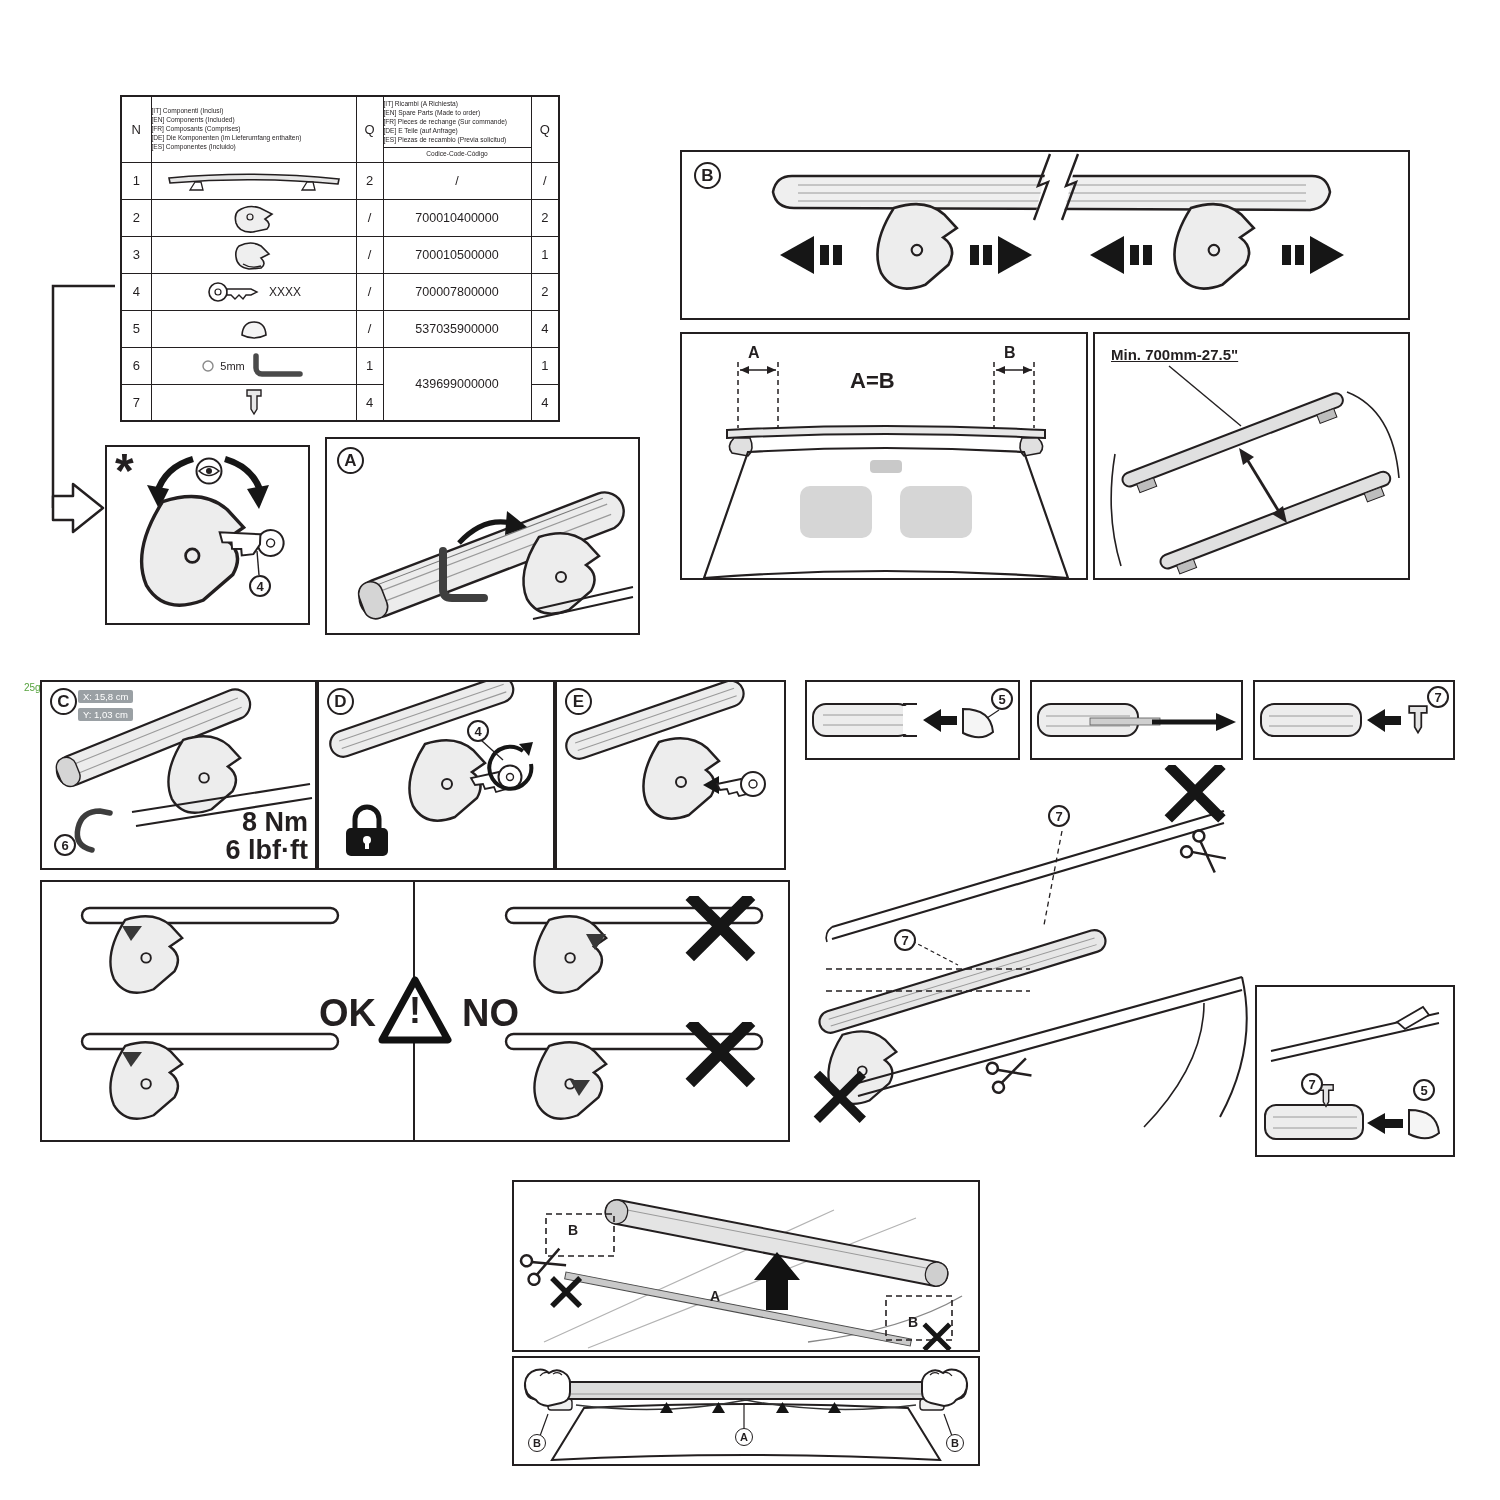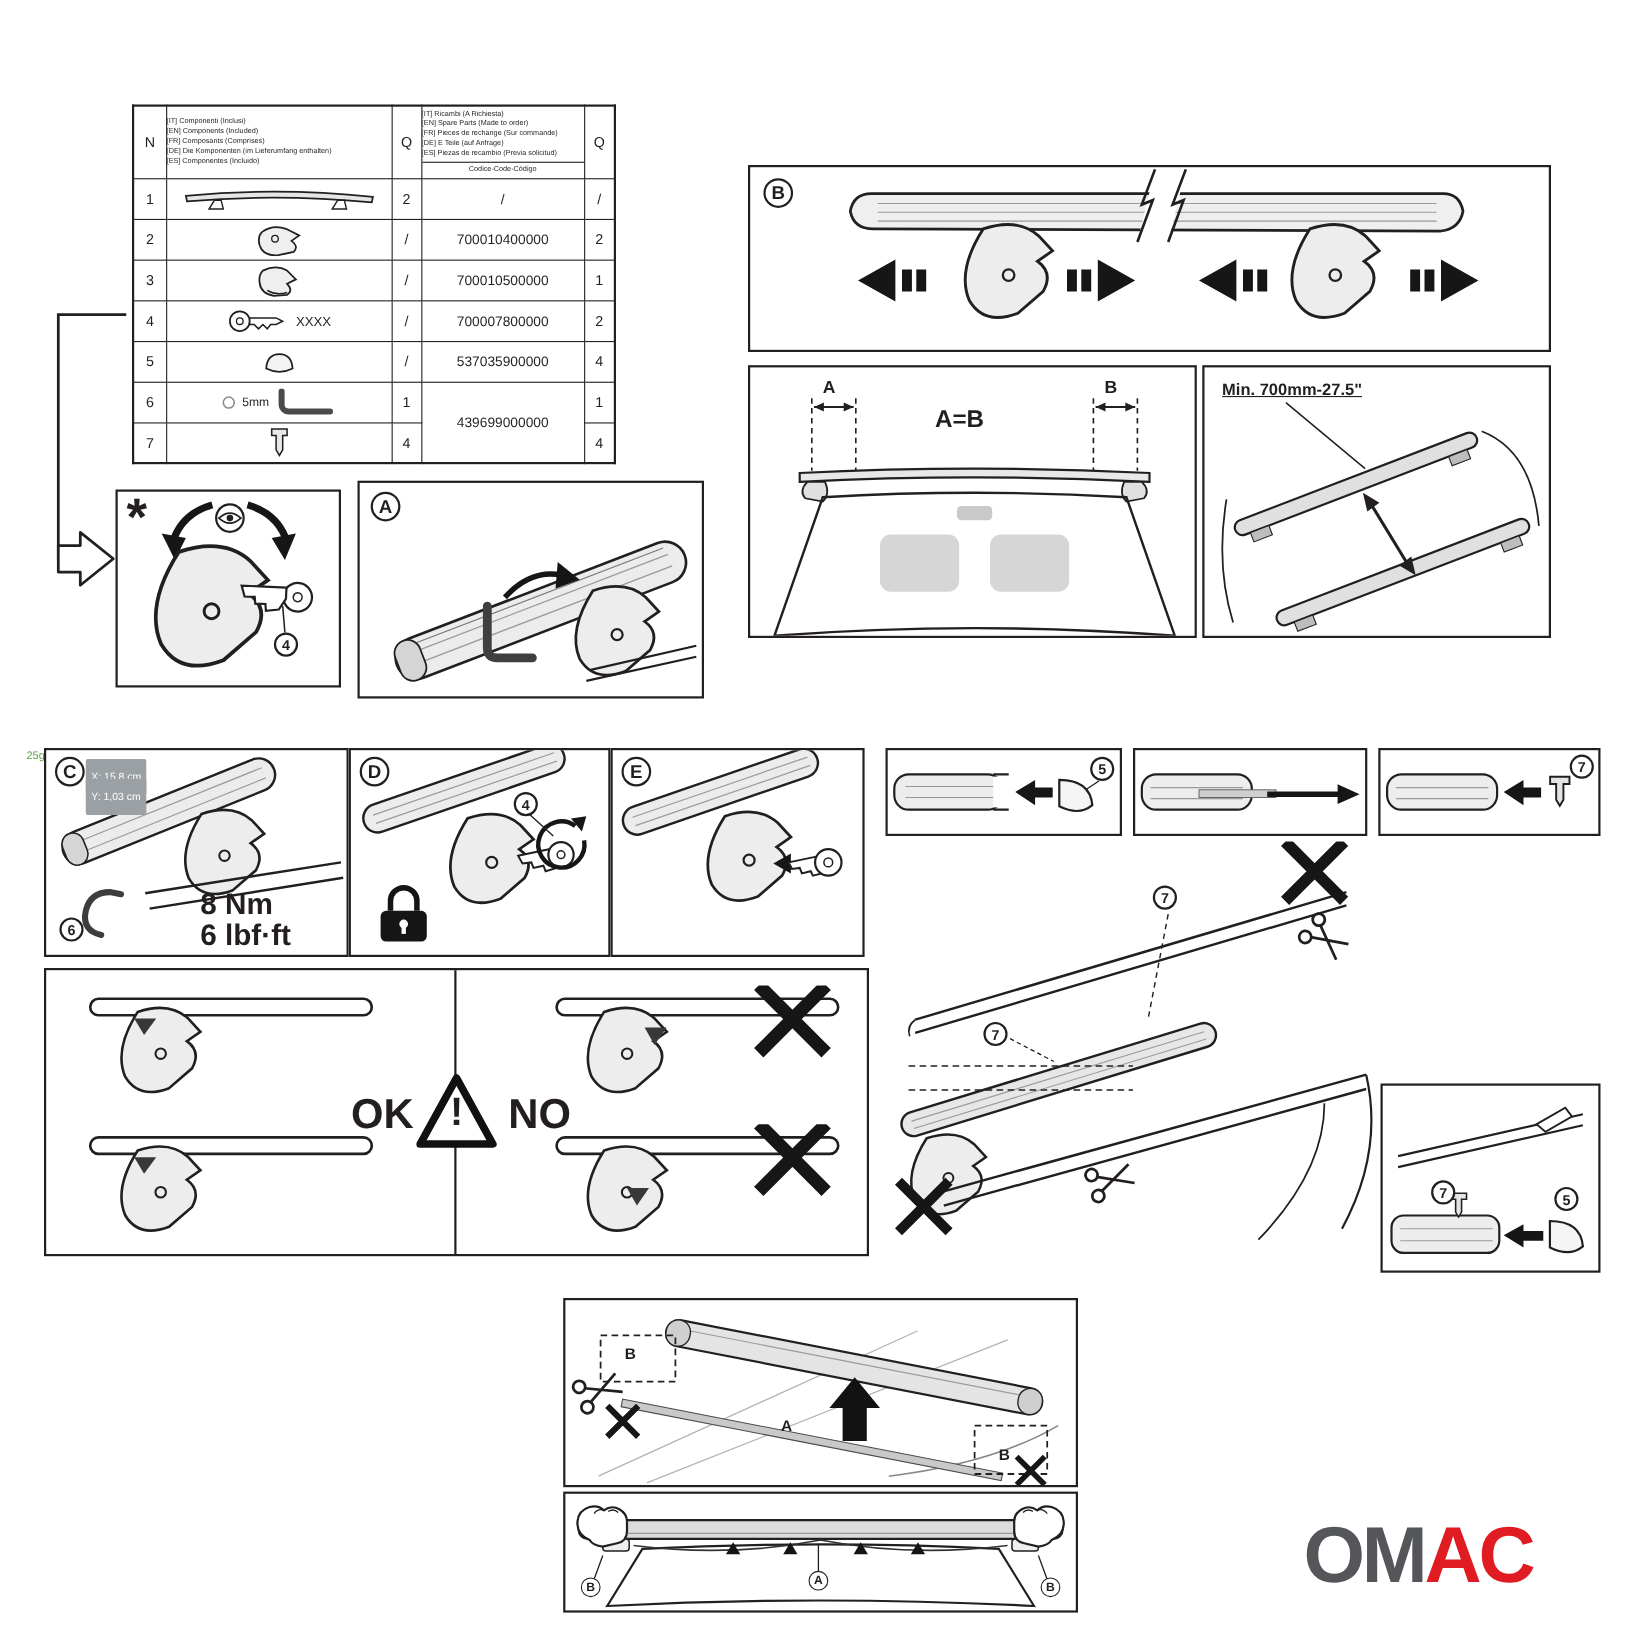--- a/index.html
+++ b/index.html
@@ -21,22 +21,22 @@
   .lbl{position:absolute;font-weight:bold;font-size:14px}
   
   table.parts{position:absolute;left:120px;top:95px;width:438px;border-collapse:collapse;table-layout:fixed;
       border:2px solid #231f20;font-size:13px}
   .parts th,.parts td{border:1.3px solid #231f20;text-align:center;vertical-align:middle;padding:0;font-weight:normal}
   .hl{padding:2px 3px}
   .hl div{font-size:6.6px;text-align:left;line-height:1.35;white-space:nowrap;overflow:hidden}
   .code-label{font-size:9px;border-top:1.3px solid #231f20;margin-top:2px;padding-top:2px;text-align:center !important}
   .code{font-size:12.5px}
   .iconcell{display:flex;align-items:center;justify-content:center;gap:5px}
-  .meas{position:absolute;background:#9aa0a4;color:#fff;font-size:9.5px;padding:11px 5px;border-radius:2px;z-index:3;white-space:nowrap}
-  .torq{position:absolute;font-weight:bold;font-size:27px;line-height:1.05;text-align:left;z-index:3}
+  .meas{position:absolute;background:#9aa0a4;color:#fff;font-size:9.5px;padding:1px 5px;border-radius:2px;z-index:3;white-space:nowrap}
+  .torq{position:absolute;font-weight:bold;font-size:27px;line-height:1.05;text-align:right;z-index:3}
   .big-eq{position:absolute;font-weight:bold;font-size:22px;z-index:3}
   .note{position:absolute;font-weight:bold;font-size:15px;text-decoration:underline;z-index:3}
   .okno-word{position:absolute;font-weight:bold;font-size:38px;z-index:4}
   .star{position:absolute;font-weight:bold;font-size:48px;line-height:1;z-index:3}
   .logo{position:absolute;left:1185px;top:1378px;font-size:72px;font-weight:900;letter-spacing:-3px;line-height:1}
   .artifact{position:absolute;left:24px;top:682px;color:#57a33f;font-size:10px}
 </style>
 </head>
 <body>
 
@@ -552,17 +552,14 @@
         <path d="M22 42 q-12 -5 -11 -17 q1 -10 11 -13 q8 -2 13 3 q7 -5 14 -1 q7 4 7 11 v9 q0 9 -9 11 l-13 3 q-9 -1 -12 -6z" fill="#fff" stroke="#231f20" stroke-width="2"></path>
         <path d="M26 18 q4 -5 9 -3 M39 16 q5 -3 9 1" fill="none" stroke="#231f20" stroke-width="1.2"></path>
       </g>
       <path d="M26 78 L34 56 M230 72 V46 M438 78 L430 56" stroke="#231f20" stroke-width="1.2"></path>
     </svg>
     <div class="cos" style="left:14px;top:76px">B</div>
     <div class="cos" style="left:221px;top:70px">A</div>
     <div class="cos" style="left:432px;top:76px">B</div>
   </div>
 
-  <div class="logo">
-    <span style="color:#55565a">OM</span><span style="color:#e01b22">AC</span>
-  </div>
 
 </div>
 
 </body></html>

